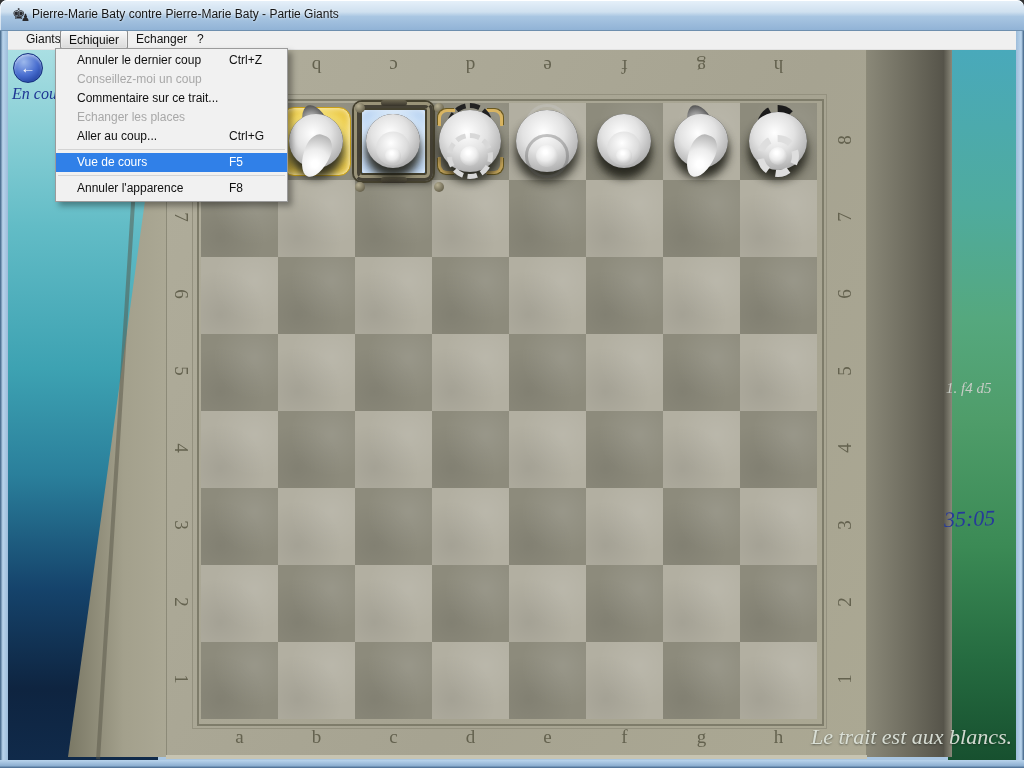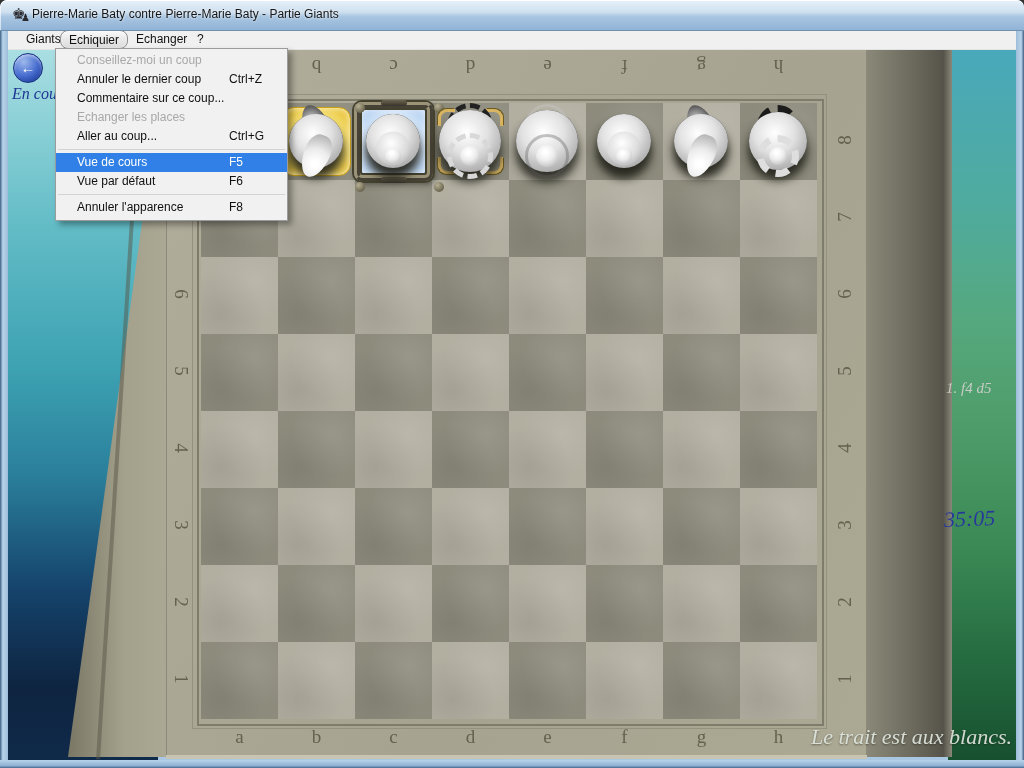--- a/index.html
+++ b/index.html
@@ -17,21 +17,21 @@
     text-align:center;font-size:11px;line-height:17px;}
   .btn-min{left:915px;width:30px;border-radius:0 0 0 4px;}
   .btn-max{left:944px;width:30px;}
   .btn-close{left:973px;width:43px;border-radius:0 0 4px 0;border-color:#7c2015;
     background:linear-gradient(#f4c6b8,#e08a74 40%,#cf553b 55%,#c04a30);color:#fff;
     font-weight:bold;text-shadow:0 1px 1px #7a1d0e;}
   .maxglyph{display:inline-block;width:9px;height:7px;border:1px solid #2b3b4d;margin-top:5px;box-shadow:inset 0 1px 0 #fff;}
   .minglyph{display:inline-block;width:10px;height:3px;background:#2b3b4d;margin-top:10px;box-shadow:inset 0 1px 0 #fff;}
   .menubar{position:absolute;left:8px;top:30px;width:1008px;height:19px;background:#f0f0f0;z-index:55;border-bottom:1px solid #e3e3e3;}
   .mb-item{position:absolute;top:0;height:19px;line-height:18px;font-size:12px;color:#111;padding:0 8px;}
-  .mb-item.active{border:1px solid #8e8e8e;border-radius:8px;box-sizing:border-box;
+  .mb-item.active{border:1px solid #8e8e8e;border-radius:2px;box-sizing:border-box;
     background:linear-gradient(#fafafa,#e8e8e8 50%,#dcdcdc);box-shadow:inset 0 0 2px #fff;}
   
   .border-left,.border-right{position:absolute;top:30px;width:8px;height:730px;z-index:50;
     background:linear-gradient(90deg,#3c5f82,#b9d4ec 35%,#9dbcda);}
   .border-left{left:0;}
   .border-right{left:1016px;background:linear-gradient(270deg,#3c5f82,#b9d4ec 35%,#9dbcda);}
   .border-bottom{position:absolute;left:0;top:760px;width:1024px;height:8px;z-index:50;
     background:linear-gradient(#b9d4ec,#8fb1d2 70%,#46688c);}
   
   .panel-left{position:absolute;left:8px;top:49px;width:150px;height:711px;z-index:1;
@@ -442,25 +442,24 @@
       <div class="mb-item" style="left: 10px;">Giants</div>
       <div class="mb-item active" style="left: 52px;">Echiquier</div>
       <div class="mb-item" style="left: 120px;">Echanger</div>
       <div class="mb-item" style="left: 181px;">?</div>
     </div>
   <div class="border-left"></div>
   <div class="border-right"></div>
   <div class="border-bottom"></div>
 
   <div class="dropdown" id="dropdown">
+      <div class="dd-item"><span>Annuler le dernier coup</span><span class="sc">Ctrl+Z</span></div>
       <div class="dd-item disabled"><span>Conseillez-moi un coup</span></div>
-      <div class="dd-item"><span>Annuler le dernier coup</span><span class="sc">Ctrl+Z</span></div>
-      <div class="dd-item"><span>Commentaire sur ce coup...</span></div>
+      <div class="dd-item"><span>Commentaire sur ce trait...</span></div>
       <div class="dd-item disabled"><span>Echanger les places</span></div>
       <div class="dd-item"><span>Aller au coup...</span><span class="sc">Ctrl+G</span></div>
       <div class="dd-sep"></div>
       <div class="dd-item hl"><span>Vue de cours</span><span class="sc">F5</span></div>
-      <div class="dd-item"><span>Vue par défaut</span><span class="sc">F6</span></div>
       <div class="dd-sep"></div>
       <div class="dd-item"><span>Annuler l'apparence</span><span class="sc">F8</span></div>
     </div>
 
 </div>
 
 </body></html>

